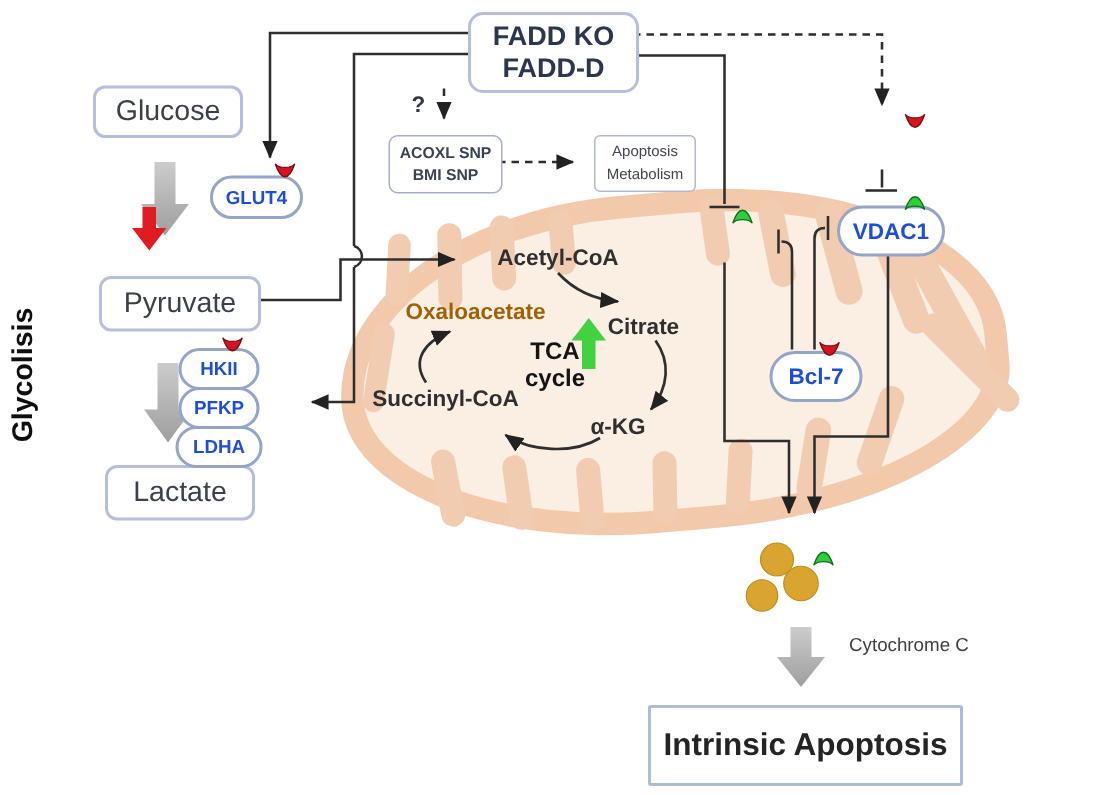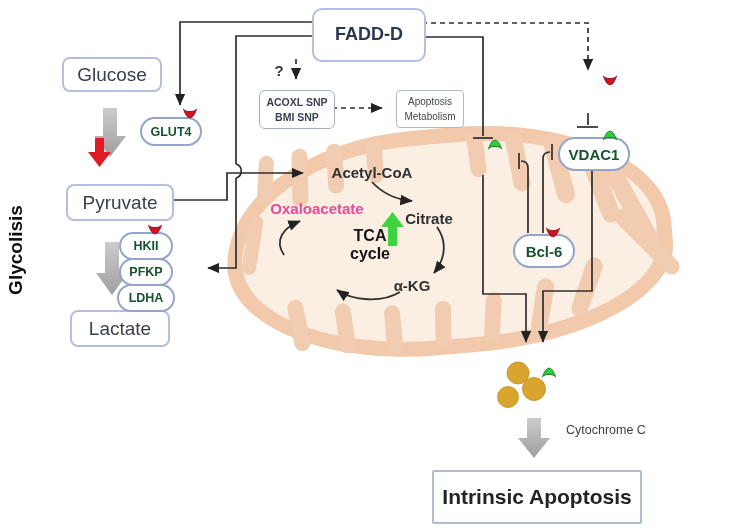--- a/index.html
+++ b/index.html
@@ -5,21 +5,21 @@
   html,body{margin:0;padding:0;background:#fff;}
   #stage{position:relative;width:745px;height:530px;background:#ffffff;overflow:hidden;
          font-family:"Liberation Sans",sans-serif;color:#2b2b2b;}
   .abs{position:absolute;}
   .lbl{position:absolute;transform:translate(-50%,-50%);white-space:nowrap;}
   
   .box{position:absolute;background:#fff;border:2px solid var(--box-border);border-radius:8px;
        display:flex;flex-direction:column;align-items:center;justify-content:center;}
   .box.big{font-size:19px;color:#3a404c;}
   .oval{position:absolute;background:#fff;border:2px solid var(--oval-border);border-radius:999px;
-        display:flex;align-items:center;justify-content:center;font-weight:bold;color:#14532d;}
+        display:flex;align-items:center;justify-content:center;font-weight:bold;color:#1d4ed8;}
   .marker{position:absolute;width:18px;height:13px;}
   .marker svg{display:block;width:100%;height:100%;}
   
   #mito{position:absolute;left:226px;top:128px;width:446px;height:226px;transform:rotate(-5deg);
         background:var(--mito-outer);border-radius:48% 52% 50% 50% / 60% 55% 45% 50%;}
   #mito-inner{position:absolute;left:15px;top:15px;right:15px;bottom:15px;background:var(--mito-inner);
         border-radius:48% 52% 50% 50% / 60% 55% 45% 50%;}
   .crista{position:absolute;background:var(--crista);border-radius:12px;}
 </style>
 </head>
@@ -99,20 +99,21 @@
     <path d="M388 246 h9 v-19 h7 l-11.5 -15 l-11.5 15 h7 z" fill="var(--green-arrow)"></path>
 
     <g fill="var(--gold)" stroke="#c08d1e" stroke-width="0.8">
       <circle cx="518" cy="373" r="11"></circle>
       <circle cx="534" cy="389" r="11.5"></circle>
       <circle cx="508" cy="397" r="10.5"></circle>
     </g>
   </svg>
 
   <div class="box" style="left:312px;top:8px;width:110px;height:50px;border-width:2.5px;border-radius:10px;">
+    <div style="font-weight:bold;font-size:18px;color:#2d3650;line-height:1.17;">FADD KO</div>
     <div style="font-weight:bold;font-size:18px;color:#2d3650;line-height:1.17;">FADD-D</div>
   </div>
 
   <div class="box big" style="left:62px;top:57px;width:96px;height:31px;">
       <span>Glucose</span>
     </div>
   <div class="box big" style="left:66px;top:184px;width:104px;height:33px;">
       <span>Pyruvate</span>
     </div>
   <div class="box big" style="left:70px;top:310px;width:96px;height:33px;">
@@ -140,31 +141,32 @@
     <div style="font-size:10.5px;font-weight:bold;color:#3c4254;line-height:1.35;">BMI SNP</div>
   </div>
   <div class="box" style="left:396px;top:90px;width:66px;height:36px;border-width:1.5px;border-radius:4px;border-color:#b0b8cc;">
     <div style="font-size:10px;color:#43464e;line-height:1.5;">Apoptosis</div>
     <div style="font-size:10px;color:#43464e;line-height:1.5;">Metabolism</div>
   </div>
 
   <div class="lbl" style="left:372px;top:172px;font-size:15px;font-weight:600;color:#2f2f2f;">Acetyl-CoA</div>
   <div class="lbl" style="left:429px;top:218px;font-size:15px;font-weight:600;color:#2f2f2f;">Citrate</div>
   <div class="lbl" style="left:412px;top:285px;font-size:15px;font-weight:600;color:#2f2f2f;">α-KG</div>
-  <div class="lbl" style="left:317px;top:208px;font-size:15px;font-weight:600;color:#ec4899;">Oxaloacetate</div>
+  <div class="lbl" style="left:297px;top:266px;font-size:15px;font-weight:600;color:#2f2f2f;">Succinyl-CoA</div>
+  <div class="lbl" style="left:317px;top:208px;font-size:15px;font-weight:600;color:#a16207;">Oxaloacetate</div>
   <div class="lbl" style="left:370px;top:245px;text-align:center;font-size:16px;font-weight:bold;color:#141414;line-height:1.15;">
     <div>TCA</div>
     <div>cycle</div>
   </div>
 
   <div class="oval" style="left:558px;top:137px;width:68px;height:30px;font-size:15px;">
     <span>VDAC1</span>
   </div>
   <div class="oval" style="left:513px;top:234px;width:58px;height:30px;font-size:15px;">
-    <span>Bcl-6</span>
+    <span>Bcl-7</span>
   </div>
 
   <div class="marker" style="left:181px;top:107px;">
       <svg viewBox="0 0 16 12">
         <path d="M2 2 C4 8,6 10,8 10 C10 10,12 8,14 2 C12 5,4 5,2 2 Z" fill="var(--down-marker)" stroke="#7c0d12" stroke-width="0.8"></path>
       </svg>
     </div>
   <div class="marker" style="left:146px;top:223px;">
       <svg viewBox="0 0 16 12">
         <path d="M2 2 C4 8,6 10,8 10 C10 10,12 8,14 2 C12 5,4 5,2 2 Z" fill="var(--down-marker)" stroke="#7c0d12" stroke-width="0.8"></path>

